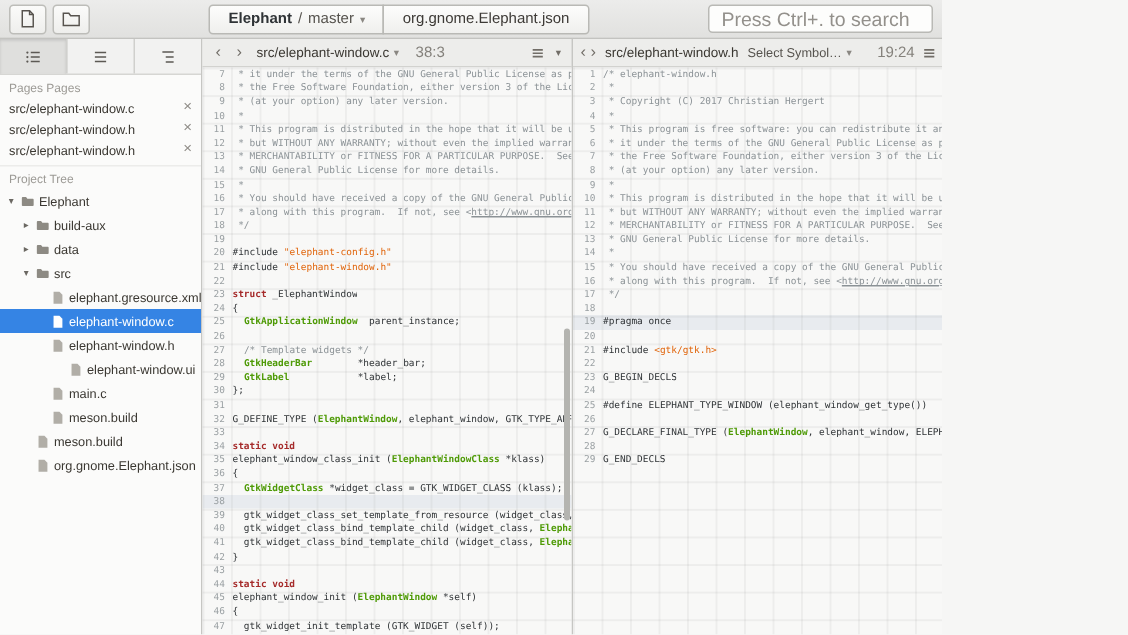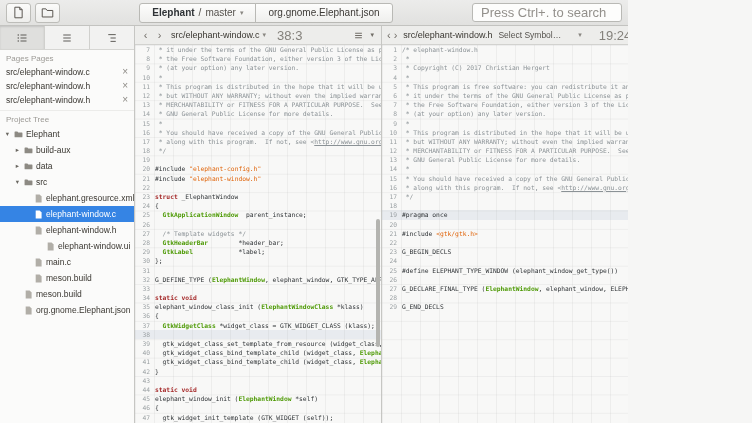--- a/index.html
+++ b/index.html
@@ -41,23 +41,23 @@
   .node-icon{display:flex;align-items:center;color:#8d8a83}
   .node-icon.file{color:#b1aea7}
   .tree-row.selected .node-icon{color:#fff}
 
   
   .pane{flex:1;display:flex;flex-direction:column;min-width:0}
   .pane.right{border-left:1px solid #c6c6c3}
   .pane-header{height:19px;flex:0 0 19px;background:#ededeb;border-bottom:1px solid #d2d2cf;display:flex;align-items:center;padding:0 5px;gap:3px;font-size:9px;color:#3a3731}
   .nav-btn{border:none;background:none;color:#716d67;font-size:11px;width:11px;cursor:pointer;padding:0;line-height:1;font-family:inherit}
   .doc-title{font-size:9px;margin-left:3px;white-space:nowrap}
-  .pos{color:#84817b;font-size:13px;margin-left:8px;white-space:nowrap}
+  .pos{color:#84817b;font-size:10px;margin-left:8px;white-space:nowrap}
   .flex{flex:1}
-  .symbol-btn{border:none;background:none;font-size:8.5px;color:#55524d;display:flex;align-items:center;gap:17px;cursor:pointer;font-family:inherit;white-space:nowrap;margin-right:6px}
+  .symbol-btn{border:none;background:none;font-size:8.5px;color:#55524d;display:flex;align-items:center;gap:3px;cursor:pointer;font-family:inherit;white-space:nowrap;margin-right:6px}
   .mini-btn{border:none;background:none;color:#716d67;display:flex;align-items:center;font-size:7px;cursor:pointer;padding:0 2px}
 
   .code-area{position:relative;flex:1;overflow:hidden;background-color:#f8f8f7;
     background-image:linear-gradient(to right,rgba(0,0,0,.042) 1px,transparent 1px),linear-gradient(to bottom,rgba(0,0,0,.042) 1px,transparent 1px);
     background-size:19px 18.4px;
     font-family:"DejaVu Sans Mono",monospace;font-size:6.3px;line-height:9.2px}
   .code-line{display:flex;height:9.2px;white-space:pre}
   .code-line.current{background:rgba(120,150,180,.12)}
   .ln{flex:0 0 20px;text-align:right;padding-right:5px;color:#9aa0a3}
   .txt{white-space:pre;overflow:hidden}

